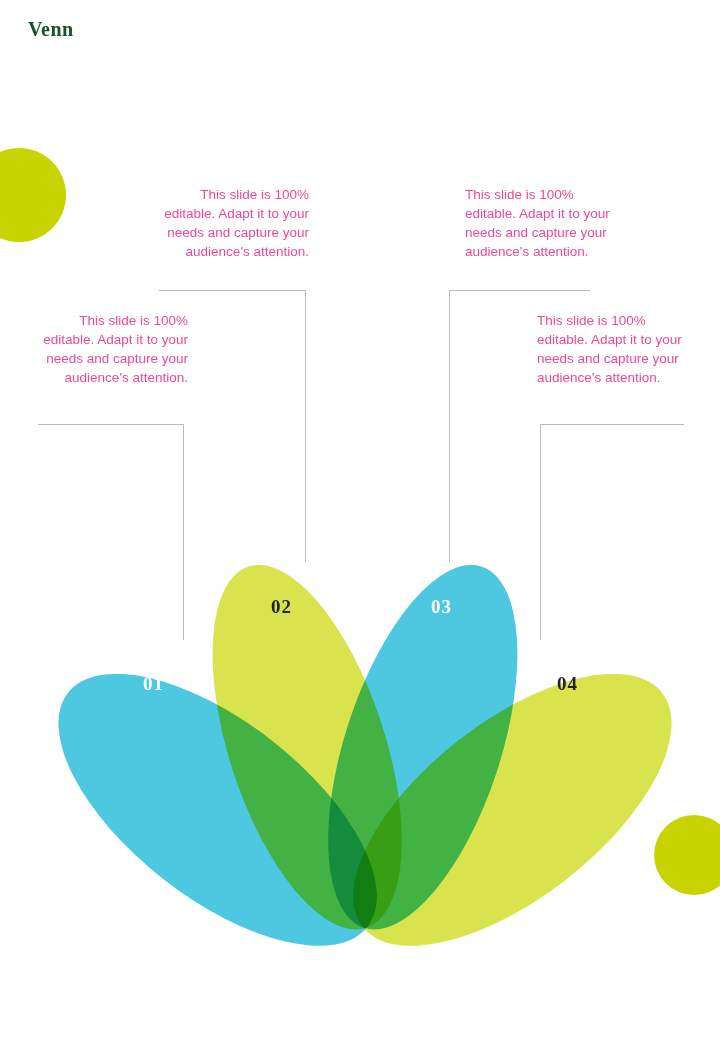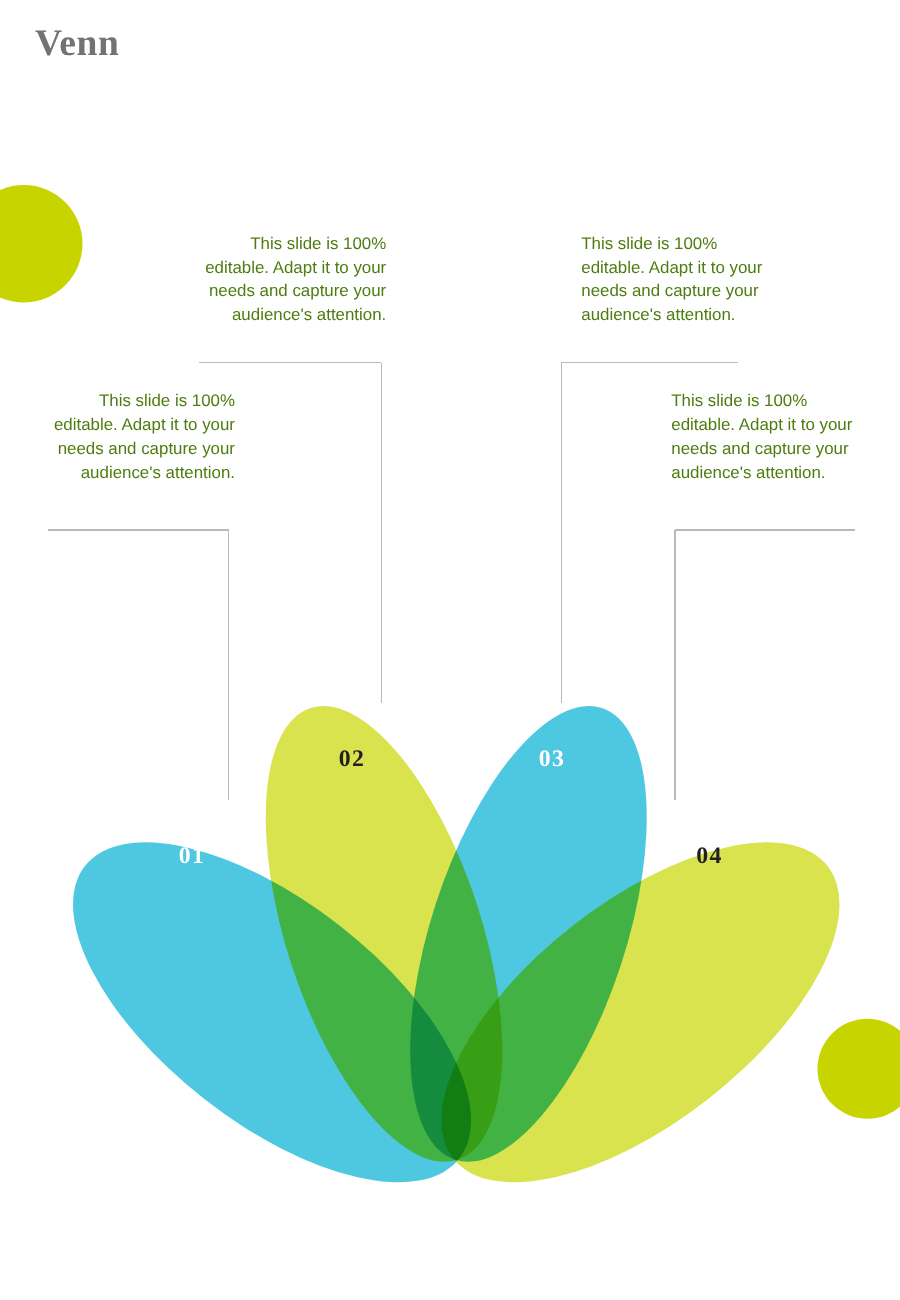--- a/index.html
+++ b/index.html
@@ -21,23 +21,23 @@
     background: #ffffff;
   }
 
   
   .page-title {
     position: absolute;
     left: 28px;
     top: 18px;
     font-family: "Liberation Serif", serif;
     font-weight: bold;
-    font-size: 30px;
+    font-size: 20px;
     letter-spacing: 0.5px;
-    color: #737373;
+    color: #14532d;
     white-space: nowrap;
     text-align: right;
   }
 
   
   .deco-circle {
     position: absolute;
     border-radius: 50%;
     background: #c8d400;
   }
@@ -81,21 +81,21 @@
     stroke: #b9b9b9;
     stroke-width: 1;
     shape-rendering: crispEdges;
   }
 
   
   .text-block {
     position: absolute;
     font-size: 13.5px;
     line-height: 19px;
-    color: #4d7c0f;
+    color: #ec4899;
     width: 150px;
   }
   .text-block.align-right { text-align: right; }
   .text-block.align-left  { text-align: left; }
 
   .tb-1 { left: 38px;  top: 311px; width: 150px; }
   .tb-2 { left: 159px; top: 185px; width: 150px; }
   .tb-3 { left: 465px; top: 185px; width: 150px; }
   .tb-4 { left: 537px; top: 311px; width: 150px; }
 </style>

